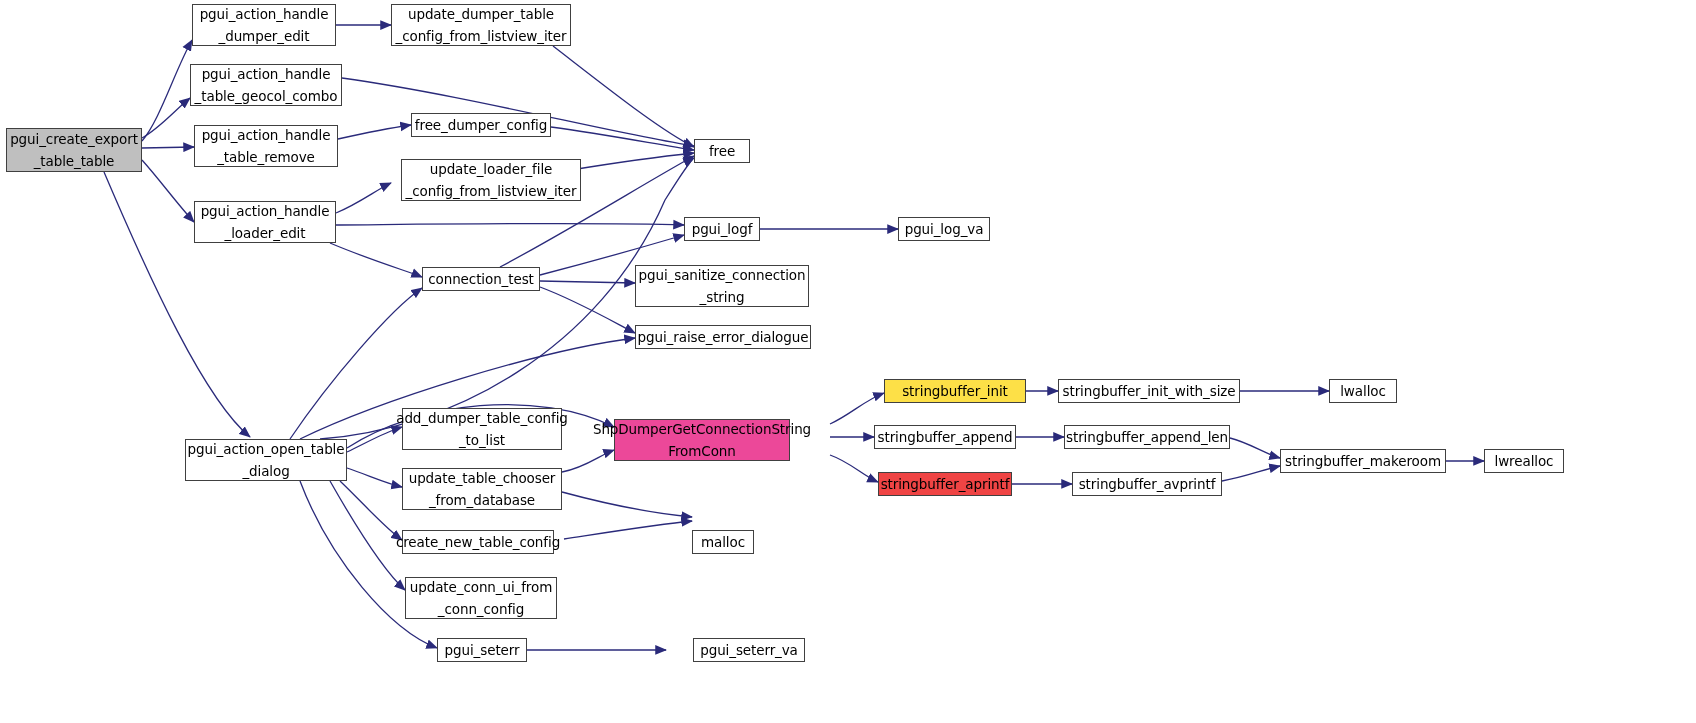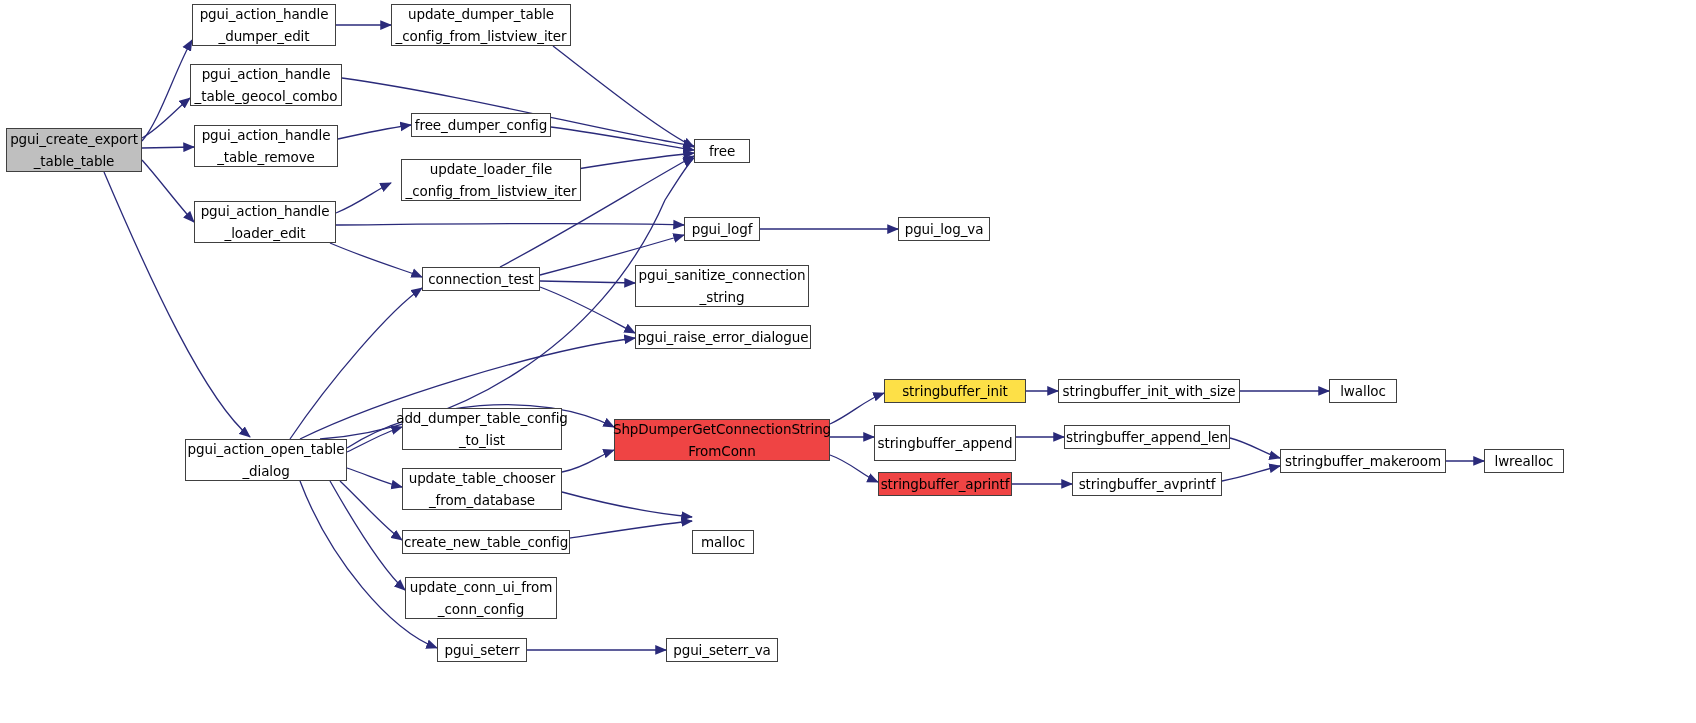--- a/index.html
+++ b/index.html
@@ -119,32 +119,32 @@
       <div class="node" style="left: 898px; top: 217px; width: 92px; height: 24px; background: rgb(255, 255, 255); border-color: rgb(64, 64, 64);">pgui_log_va</div>
       <div class="node" style="left: 422px; top: 267px; width: 118px; height: 24px; background: rgb(255, 255, 255); border-color: rgb(64, 64, 64);">connection_test</div>
       <div class="node" style="left: 635px; top: 265px; width: 174px; height: 42px; background: rgb(255, 255, 255); border-color: rgb(64, 64, 64);">pgui_sanitize_connection
 _string</div>
       <div class="node" style="left: 635px; top: 325px; width: 176px; height: 24px; background: rgb(255, 255, 255); border-color: rgb(64, 64, 64);">pgui_raise_error_dialogue</div>
       <div class="node" style="left: 884px; top: 379px; width: 142px; height: 24px; background: #fde047; border-color: rgb(64, 64, 64);">stringbuffer_init</div>
       <div class="node" style="left: 1058px; top: 379px; width: 182px; height: 24px; background: rgb(255, 255, 255); border-color: rgb(64, 64, 64);">stringbuffer_init_with_size</div>
       <div class="node" style="left: 1329px; top: 379px; width: 68px; height: 24px; background: rgb(255, 255, 255); border-color: rgb(64, 64, 64);">lwalloc</div>
       <div class="node" style="left: 402px; top: 408px; width: 160px; height: 42px; background: rgb(255, 255, 255); border-color: rgb(64, 64, 64);">add_dumper_table_config
 _to_list</div>
-      <div class="node" style="left: 614px; top: 419px; width: 216px; height: 42px; background: #ef4444; border-color: rgb(64, 64, 64);">ShpDumperGetConnectionString
+      <div class="node" style="left: 614px; top: 419px; width: 176px; height: 42px; background: #ec4899; border-color: rgb(64, 64, 64);">ShpDumperGetConnectionString
 FromConn</div>
-      <div class="node" style="left: 874px; top: 425px; width: 142px; height: 36px; background: rgb(255, 255, 255); border-color: rgb(64, 64, 64);">stringbuffer_append</div>
+      <div class="node" style="left: 874px; top: 425px; width: 142px; height: 24px; background: rgb(255, 255, 255); border-color: rgb(64, 64, 64);">stringbuffer_append</div>
       <div class="node" style="left: 1064px; top: 425px; width: 166px; height: 24px; background: rgb(255, 255, 255); border-color: rgb(64, 64, 64);">stringbuffer_append_len</div>
       <div class="node" style="left: 1280px; top: 449px; width: 166px; height: 24px; background: rgb(255, 255, 255); border-color: rgb(64, 64, 64);">stringbuffer_makeroom</div>
       <div class="node" style="left: 1484px; top: 449px; width: 80px; height: 24px; background: rgb(255, 255, 255); border-color: rgb(64, 64, 64);">lwrealloc</div>
       <div class="node" style="left: 185px; top: 439px; width: 162px; height: 42px; background: rgb(255, 255, 255); border-color: rgb(64, 64, 64);">pgui_action_open_table
 _dialog</div>
       <div class="node" style="left: 402px; top: 468px; width: 160px; height: 42px; background: rgb(255, 255, 255); border-color: rgb(64, 64, 64);">update_table_chooser
 _from_database</div>
       <div class="node" style="left: 878px; top: 472px; width: 134px; height: 24px; background: #ef4444; border-color: rgb(64, 64, 64);">stringbuffer_aprintf</div>
       <div class="node" style="left: 1072px; top: 472px; width: 150px; height: 24px; background: rgb(255, 255, 255); border-color: rgb(64, 64, 64);">stringbuffer_avprintf</div>
       <div class="node" style="left: 692px; top: 506px; width: 62px; height: 24px; background: rgb(255, 255, 255); border-color: rgb(64, 64, 64); margin-top: 24px;">malloc</div>
-      <div class="node" style="left: 402px; top: 530px; width: 168px; height: 24px; background: rgb(255, 255, 255); border-color: rgb(64, 64, 64);">create_new_table_config</div>
+      <div class="node" style="left: 402px; top: 530px; width: 152px; height: 24px; background: rgb(255, 255, 255); border-color: rgb(64, 64, 64);">create_new_table_config</div>
       <div class="node" style="left: 405px; top: 577px; width: 152px; height: 42px; background: rgb(255, 255, 255); border-color: rgb(64, 64, 64);">update_conn_ui_from
 _conn_config</div>
       <div class="node" style="left: 437px; top: 638px; width: 90px; height: 24px; background: rgb(255, 255, 255); border-color: rgb(64, 64, 64);">pgui_seterr</div>
-      <div class="node" style="left: 666px; top: 638px; width: 112px; height: 24px; background: rgb(255, 255, 255); border-color: rgb(64, 64, 64);">pgui_seterr_va</div>
+      <div class="node" style="left: 693px; top: 638px; width: 112px; height: 24px; background: rgb(255, 255, 255); border-color: rgb(64, 64, 64);">pgui_seterr_va</div>
     </div>
 </div>
 
 </body></html>

